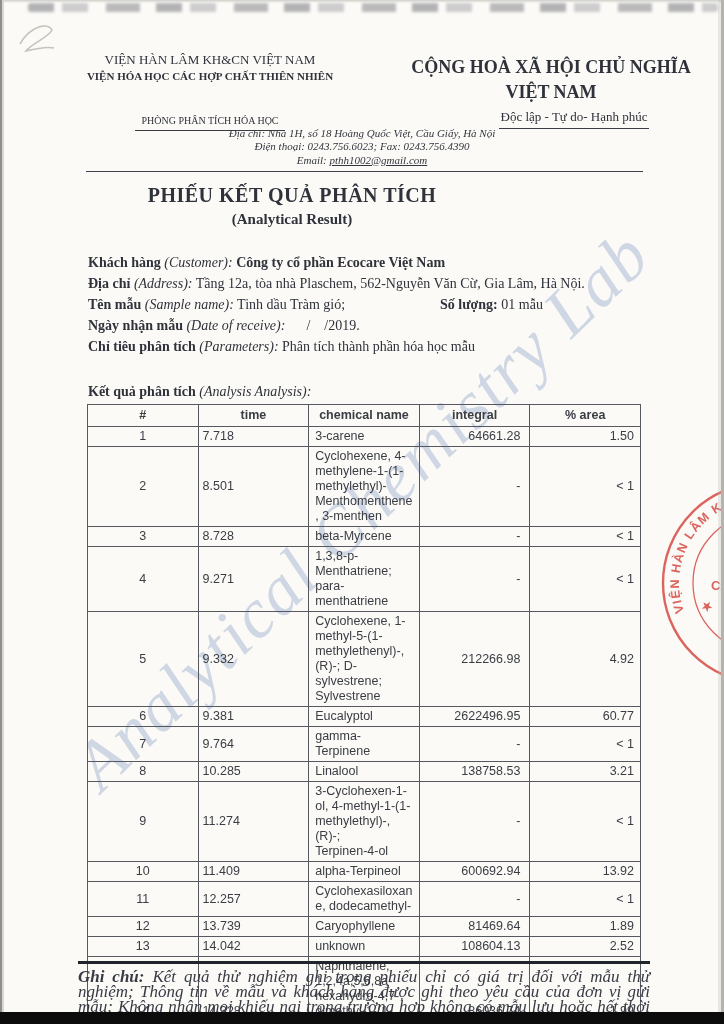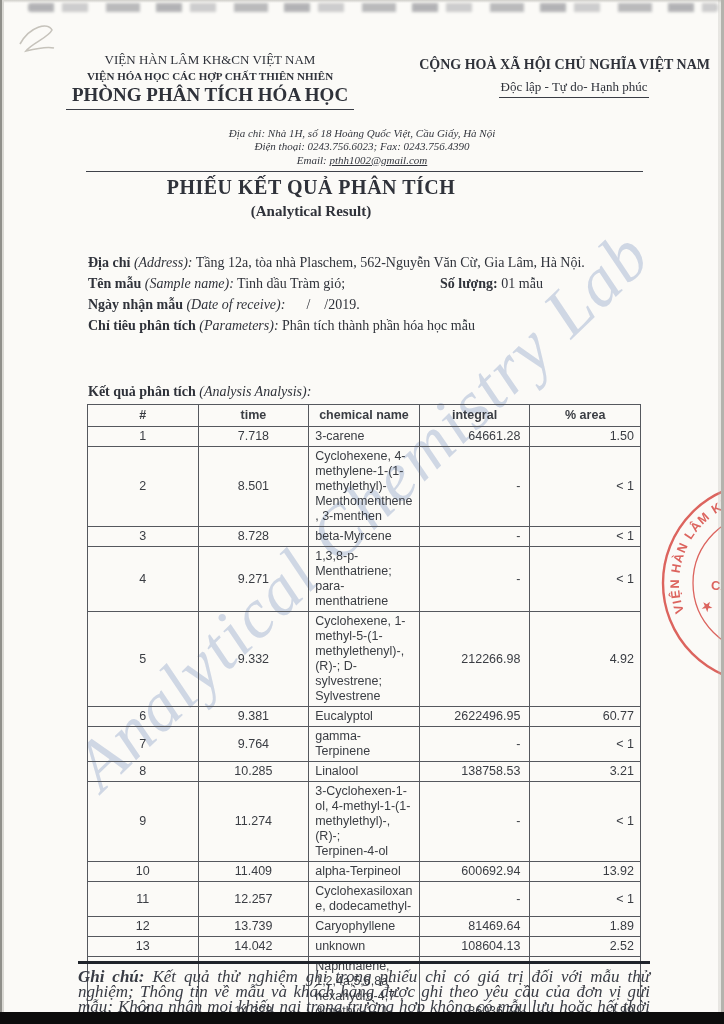--- a/index.html
+++ b/index.html
@@ -35,32 +35,32 @@
     pointer-events:none;white-space:nowrap;
   }
 
   
   .stamp{position:absolute;left:648px;top:468px;z-index:3;opacity:.9;}
 
   
   .hdr-left{position:absolute;top:52px;left:28px;width:364px;text-align:center;z-index:2;line-height:1.28;}
   .hdr-left .l1{font-size:13px;}
   .hdr-left .l2{font-size:11px;font-weight:bold;}
-  .hdr-left .l3{font-size:19px;font-weight:bold;display:inline-block;
-    border-bottom:1.6px solid #3a3d45;padding:0 6px 2px 6px;}
+  .hdr-left .l3{font-size:10px;font-weight:normal;display:inline-block;
+    border-bottom:1.6px solid #3a3d45;padding:0 6px 2px 6px;margin-top:32px;}
   .hdr-right{position:absolute;top:55px;left:392px;width:318px;text-align:center;z-index:2;line-height:1.4;}
-  .hdr-right .l1{font-size:14px;font-weight:bold;text-align:right;}
+  .hdr-right .l1{font-size:18px;font-weight:bold;}
   .hdr-right .l2{font-size:13px;display:inline-block;border-bottom:1.4px solid #3a3d45;padding:0 2px 1px 2px;margin-left:46px;}
 
   .contact{position:absolute;top:127px;left:0;width:724px;text-align:center;z-index:2;
     font-style:italic;font-size:11px;line-height:1.22;color:#33363e;}
   .contact .email{text-decoration:underline;}
   .rule{position:absolute;top:171px;left:86px;width:557px;border-top:1.6px solid #3f424a;z-index:2;}
 
-  .titles{position:absolute;top:176px;left:0;width:584px;text-align:center;z-index:2;padding-left:19px;}
+  .titles{position:absolute;top:184px;left:0;width:584px;text-align:center;z-index:2;}
   .doc-title{font-size:20px;font-weight:bold;letter-spacing:.5px;}
   .doc-subtitle{font-size:15px;font-weight:bold;margin-top:4px;}
 
   
   .info{position:absolute;top:252px;left:88px;width:565px;z-index:2;font-size:14px;line-height:21px;}
   .info-line{position:relative;white-space:nowrap;}
   .lbl{font-weight:bold;}
   .en{font-style:italic;}
   .val-bold{font-weight:bold;}
   .qty{position:absolute;left:352px;top:0;}
@@ -68,21 +68,21 @@
 
   .results-label{position:absolute;top:384px;left:88px;z-index:2;font-size:14px;}
 
   
   .tbl-wrap{position:absolute;top:404px;left:87px;width:554px;z-index:2;}
   table{border-collapse:collapse;width:100%;
     font-family:"Liberation Sans", sans-serif;font-size:12.5px;color:#3a3d43;}
   th,td{border:1px solid #55585e;padding:2px 4px;line-height:15px;vertical-align:middle;background:transparent;}
   th{font-weight:bold;text-align:center;padding:3px 4px;}
   td.c-no{text-align:center;width:36px;}
-  td.c-time{text-align:center;width:76px;}
+  td.c-time{width:76px;}
   td.c-name{text-align:left;width:280px;padding-left:6px;white-space:pre-line;word-wrap:break-word;}
   td.c-int{text-align:right;width:98px;padding-right:9px;}
   td.c-area{text-align:right;width:52px;padding-right:6px;}
   table{table-layout:fixed;}
 
   
   .footer{position:absolute;top:961px;left:78px;width:572px;z-index:2;
     border-top:3.5px solid #20242b;padding-top:5px;
     font-size:17px;font-style:italic;line-height:15px;text-align:justify;color:#383b44;}
   .footer .lbl{font-weight:bold;font-style:italic;}
@@ -117,20 +117,23 @@
   <div><span>Email: </span><span class="email">pthh1002@gmail.com</span></div>
 </div>
 <div class="rule"></div>
 
 <div class="titles">
   <div class="doc-title">PHIẾU KẾT QUẢ PHÂN TÍCH</div>
   <div class="doc-subtitle">(Analytical Result)</div>
 </div>
 
 <div class="info">
+  <div class="info-line">
+    <span class="lbl">Khách hàng</span> <span class="en">(Customer):</span> <span class="val-bold">Công ty cổ phần Ecocare Việt Nam</span>
+  </div>
   <div class="info-line">
     <span class="lbl">Địa chỉ</span> <span class="en">(Address):</span> <span>Tầng 12a, tòa nhà Plaschem, 562-Nguyễn Văn Cừ, Gia Lâm, Hà Nội.</span>
   </div>
   <div class="info-line">
     <span class="lbl">Tên mẫu</span> <span class="en">(Sample name):</span> <span>Tinh dầu Tràm gió;</span>
     <span class="qty"><span class="lbl">Số lượng:</span> <span>01 mẫu</span></span>
   </div>
   <div class="info-line">
     <span class="lbl">Ngày nhận mẫu</span> <span class="en">(Date of receive):</span><span class="pre">      /    /2019.</span>
   </div>

